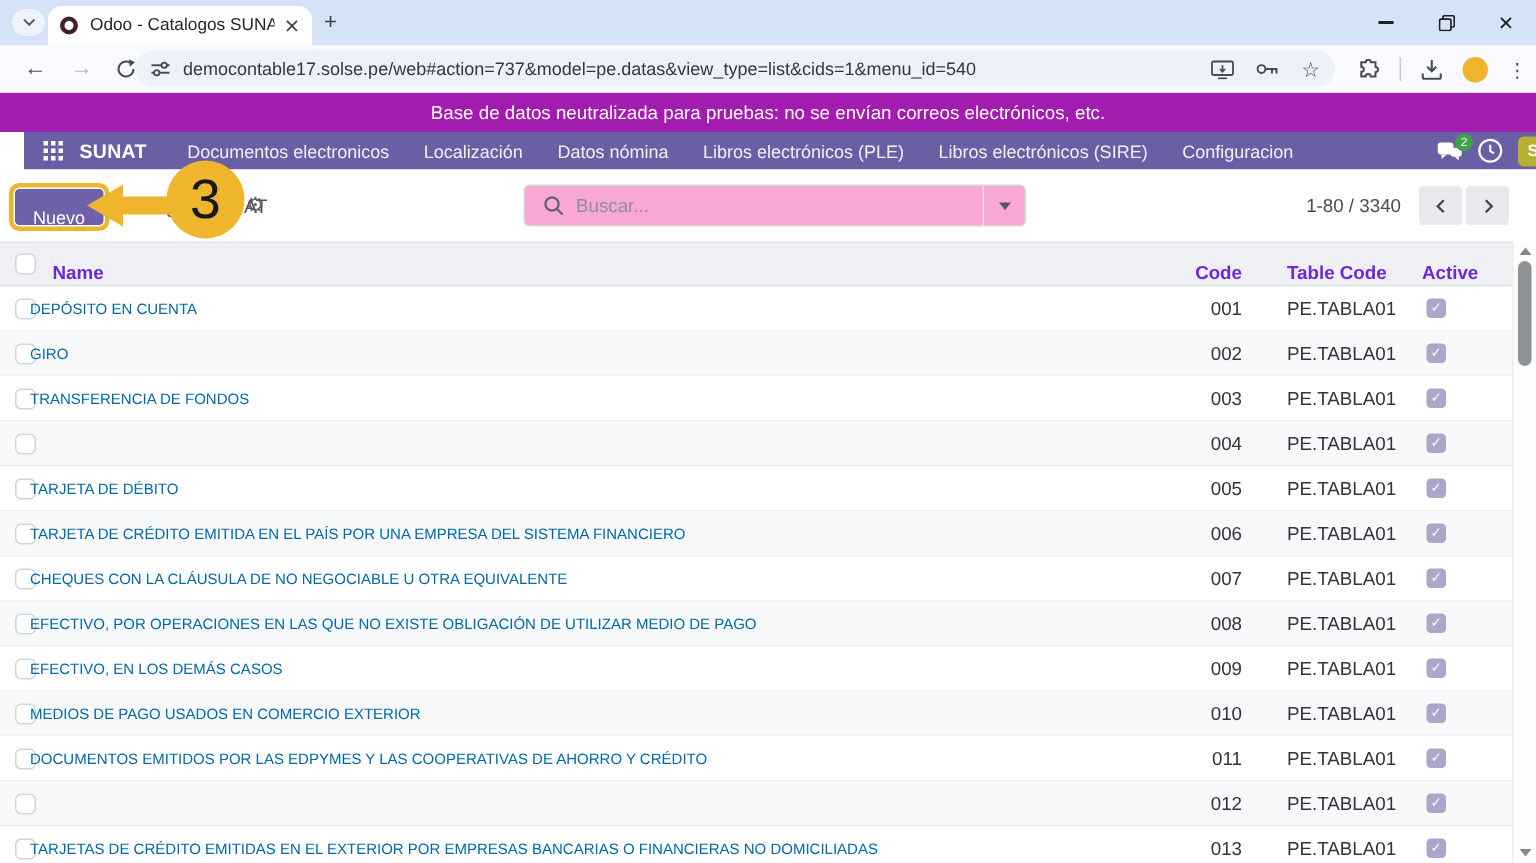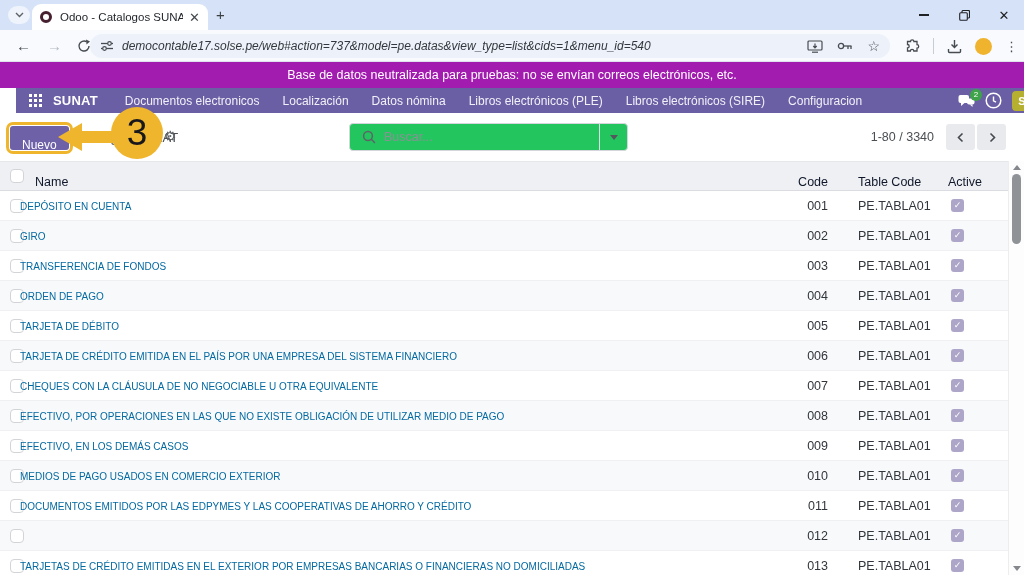--- a/index.html
+++ b/index.html
@@ -18,21 +18,21 @@
   .win-controls { position:absolute; right:0; top:0; height:30px; display:flex; }
   .win-btn { width:40px; height:30px; display:flex; align-items:center; justify-content:center; color:#202124; font-size:13px; }
   .min-glyph { display:block; width:10px; height:1.4px; background:#202124; }
 
   
   .toolbar { position:absolute; top:30px; left:0; width:1024px; height:32px; background:#f8fafe; border-bottom:1px solid #dfe4ec; display:flex; align-items:center; }
   .nav-arrow { font-size:15px; color:#474c52; margin-left:16px; }
   .nav-arrow.disabled { color:#b4bac2; }
   .reload-icon { margin-left:15px; display:flex; }
   .url-pill { position:absolute; left:90px; top:4px; width:800px; height:24px; background:#edf1f9; border-radius:12px; display:flex; align-items:center; padding:0 10px; }
-  .url-text { font-size:12px; color:#33383e; margin-left:8px; white-space:nowrap; overflow:hidden; flex:1;font-style:italic; }
+  .url-text { font-size:12px; color:#33383e; margin-left:8px; white-space:nowrap; overflow:hidden; flex:1; }
   .pill-icons { display:flex; align-items:center; gap:14px; margin-left:8px; }
   .tb-right { position:absolute; right:6px; top:4px; height:24px; display:flex; align-items:center; gap:13px; }
   .tb-sep { width:1px; height:16px; background:#c9cdd3; }
   .profile-dot { width:17px; height:17px; border-radius:50%; background:#f0b32e; }
   .dots-menu { font-size:13px; color:#474c52; letter-spacing:0; }
   .star-glyph { font-size:14px; color:#474c52; line-height:1; }
 
   
   .banner { position:absolute; top:62px; left:0; width:1024px; height:26px; background:#a21caf; color:#fff; display:flex; align-items:center; justify-content:center; font-size:12.5px; }
 
@@ -46,34 +46,34 @@
   .nav-right { position:absolute; right:8px; top:0; height:25px; display:flex; align-items:center; gap:10px; }
   .chat-wrap { position:relative; display:flex; }
   .chat-badge { position:absolute; top:-5px; right:-7px; min-width:12px; height:12px; border-radius:6px; background:#3fa34a; color:#fff; font-size:8px; display:flex; align-items:center; justify-content:center; padding:0 2px; }
   .avatar { width:20px; height:20px; border-radius:4px; background:#b5b02f; color:#fff; font-size:11px; font-weight:bold; display:flex; align-items:center; justify-content:center; }
 
   
   .controlbar { position:absolute; top:113px; left:0; width:1024px; height:48px; background:#fff; }
   .new-btn { position:absolute; left:10px; top:13px; height:23px; padding:12px 12px; background:#6e61a8; color:#fff; font-size:12px; border:none; border-radius:3px; outline:3px solid #eeb52d; outline-offset:1px; font-family:"Liberation Sans", sans-serif; }
   .breadcrumb { position:absolute; left:73px; top:17px; font-size:13px; color:#4c4f53; }
   .gear-icon { position:absolute; left:164px; top:15px; font-size:14px; color:#5f6368; }
-  .search-box { position:absolute; left:349px; top:10px; width:279px; height:28px; border:1px solid #d4d6db; border-radius:4px; background:#22c55e; display:flex; align-items:center; }
+  .search-box { position:absolute; left:349px; top:10px; width:335px; height:28px; border:1px solid #d4d6db; border-radius:4px; background:#f9a8d4; display:flex; align-items:center; }
   .search-box input { flex:1; border:none; outline:none; font-size:12.5px; color:#33383e; font-family:"Liberation Sans", sans-serif; background:transparent; }
   .search-box input::placeholder { color:#8d9095; }
   .mag-wrap { margin:0 8px 0 12px; display:flex; }
   .search-toggle { width:28px; height:100%; border-left:1px solid #e2e4e8; display:flex; align-items:center; justify-content:center; }
   .caret-down { width:0; height:0; border-left:4px solid transparent; border-right:4px solid transparent; border-top:5px solid #54575c; }
   .pager { position:absolute; right:18px; top:11px; display:flex; align-items:center; }
   .pager-range { font-size:12.5px; color:#4a4f54; margin-right:10px; }
   .pager-btn { width:29px; height:26px; background:#e8eaee; border:none; border-radius:3px; display:flex; align-items:center; justify-content:center; margin-left:2px; }
 
   
   .table-area { position:absolute; top:161px; left:0; width:1008px; height:414px; border-top:1px solid #e5e7ea; overflow:hidden; }
   .thead { position:relative; height:29px; background:#eff0f3; border-bottom:1px solid #dadce1; }
-  .th { position:absolute; top:0; height:39px; display:flex; align-items:center; font-size:12.5px; font-weight:normal; color:#0f172a; }
+  .th { position:absolute; top:0; height:39px; display:flex; align-items:center; font-size:12.5px; font-weight:bold; color:#6d28d9; }
   .th-name { left:35px; }
   .th-code { left:760px; width:68px; justify-content:flex-end; }
   .th-table { left:858px; }
   .th-active { left:948px; }
   .checkbox { width:14px; height:14px; border:1px solid #d2d4d8; border-radius:4px; background:#fff; }
   .head-check { position:absolute; left:10px; top:7px; }
   .tbody { position:relative; }
   .trow { position:relative; height:30px; background:#fff; border-bottom:1px solid #f0f0f2; }
   .trow.alt { background:#f8f9fb; }
   .rowcheck { position:absolute; left:10px; top:8px; width:14px; height:14px; border:1px solid #d2d4d8; border-radius:4px; background:#fff; }
@@ -277,21 +277,20 @@
           <span class="rowcheck"></span>
           <span class="cell-name">TRANSFERENCIA DE FONDOS</span>
           <span class="cell-code">003</span>
           <span class="cell-table">PE.TABLA01</span>
           <span class="cell-active">
             <span class="checkmark">✓</span>
           </span>
         </div>
         <div class="trow alt">
           <span class="rowcheck"></span>
-          <span class="cell-name">ORDEN DE PAGO</span>
           <span class="cell-code">004</span>
           <span class="cell-table">PE.TABLA01</span>
           <span class="cell-active">
             <span class="checkmark">✓</span>
           </span>
         </div>
         <div class="trow">
           <span class="rowcheck"></span>
           <span class="cell-name">TARJETA DE DÉBITO</span>
           <span class="cell-code">005</span>

